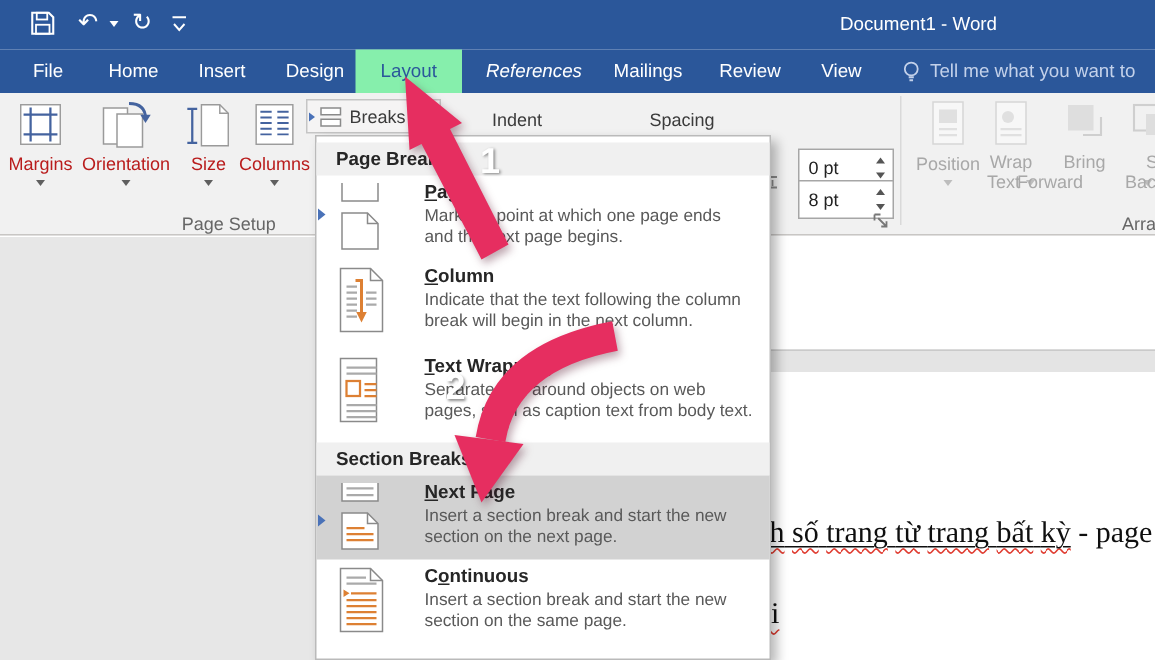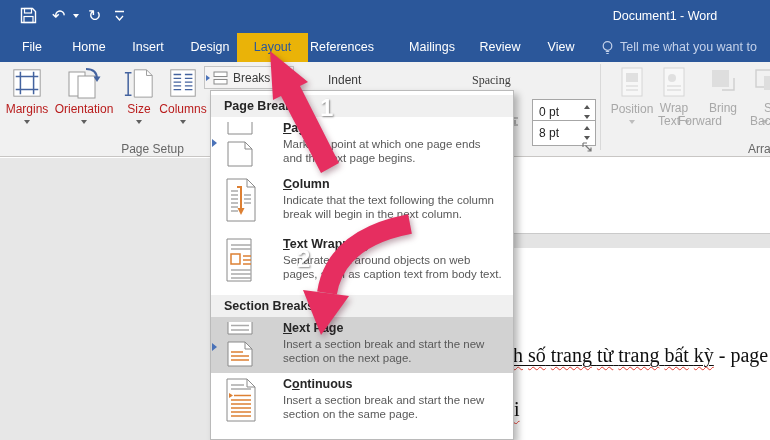--- a/index.html
+++ b/index.html
@@ -5,27 +5,27 @@
   html,body{margin:0;padding:0;background:#fff;}
   .stage{position:relative;width:770px;height:440px;overflow:hidden;
          font-family:"Liberation Sans",sans-serif;-webkit-font-smoothing:antialiased;}
   .abs{position:absolute;}
 
   
   .titlebar{left:0;top:0;width:770px;height:33px;background:#2b579a;}
   .qat-btn{top:5px;height:22px;color:#fff;font-size:16px;line-height:22px;cursor:default;}
   .qat-caret{width:0;height:0;border-left:3.5px solid transparent;border-right:3.5px solid transparent;
              border-top:4px solid #fff;}
-  .win-title{left:560px;top:0;width:210px;height:33px;line-height:33px;text-align:center;
+  .win-title{left:560px;top:0;width:210px;height:33px;line-height:33px;
              color:#fff;font-size:12.5px;}
 
   
   .tabrow{left:0;top:33px;width:770px;height:29px;background:#2b579a;}
   .tab{position:absolute;top:0;height:29px;line-height:29px;text-align:center;color:#fff;font-size:12.5px;}
-  .tab.sel{background:#eab308;color:#2b579a;}
+  .tab.sel{background:#86efac;color:#2b579a;}
   .tellme{position:absolute;left:620px;top:0;height:29px;line-height:29px;color:#c3d1ea;font-size:12.5px;}
 
   
   .ribbon{left:0;top:62px;width:770px;height:95px;background:#f1f1f1;border-bottom:1px solid #c8c6c4;box-sizing:border-box;}
   .big-btn{position:absolute;top:2px;display:flex;flex-direction:column;align-items:center;}
   .big-btn .ic{height:38px;display:flex;align-items:center;}
   .btn-label{font-size:12px;color:#b91c1c;line-height:14px;white-space:nowrap;}
   .btn-label2{font-size:12px;color:#3b3b3b;line-height:13px;white-space:nowrap;}
   .dis .btn-label,.dis .btn-label2{color:#a8a8a8;}
   .caret{width:0;height:0;border-left:3.5px solid transparent;border-right:3.5px solid transparent;
@@ -109,21 +109,21 @@
     </div>
     <div class="abs win-title">Document1 - Word</div>
   </div>
 
   <div class="abs tabrow">
     <div class="tab" style="left:8px;width:48px;">File</div>
     <div class="tab" style="left:64px;width:50px;">Home</div>
     <div class="tab" style="left:120px;width:56px;">Insert</div>
     <div class="tab" style="left:182px;width:56px;text-align:center;">Design</div>
     <div class="tab sel" style="left:237px;width:71px;">Layout</div>
-    <div class="tab" style="left:306px;width:72px;">References</div>
+    <div class="tab" style="left:320px;width:72px;font-style:italic;">References</div>
     <div class="tab" style="left:398px;width:68px;">Mailings</div>
     <div class="tab" style="left:468px;width:64px;">Review</div>
     <div class="tab" style="left:532px;width:58px;">View</div>
     <div class="abs" style="left:601px;top:7px;">
       <svg width="13" height="17" viewBox="0 0 13 17">
         <circle cx="6.5" cy="6" r="4.3" fill="none" stroke="#c3d1ea" stroke-width="1.2"></circle>
         <path d="M4.8 11.5 h3.4 M5.3 13.5 h2.4" stroke="#c3d1ea" stroke-width="1.2"></path>
       </svg>
     </div>
     <div class="tellme">Tell me what you want to do</div>
@@ -187,21 +187,21 @@
       <div style="width:0;height:0;border-top:3.5px solid transparent;border-bottom:3.5px solid transparent;border-left:4.5px solid #4a72b8;margin-left:1px;"></div>
       <svg width="16" height="14" viewBox="0 0 16 14" style="margin-left:3px;">
         <rect x="1" y="1" width="13" height="4.5" fill="#fff" stroke="#8a8a8a"></rect>
         <rect x="1" y="8.5" width="13" height="4.5" fill="#fff" stroke="#8a8a8a"></rect>
       </svg>
       <span class="mini-label">Breaks</span>
       <span class="caret-inline"></span>
     </div>
 
     <div class="sub-label" style="left:328px;">Indent</div>
-    <div class="sub-label" style="left:472px;font-family:Liberation Serif, serif;">Spacing</div>
+    <div class="sub-label" style="left:433px;">Spacing</div>
 
     <svg class="abs" style="left:512px;top:54px;" width="6" height="12" viewBox="0 0 6 12">
       <path d="M0 2 h6 M0 9 h6 M3 4 v4" stroke="#8a8a8a" stroke-width="1.2"></path>
     </svg>
 
     <div class="spin" style="left:532px;top:37px;text-align:center;">
       <div class="val">0 pt</div>
       <div class="arrows">
         <div class="tri-up"></div>
         <div class="tri-dn"></div>

